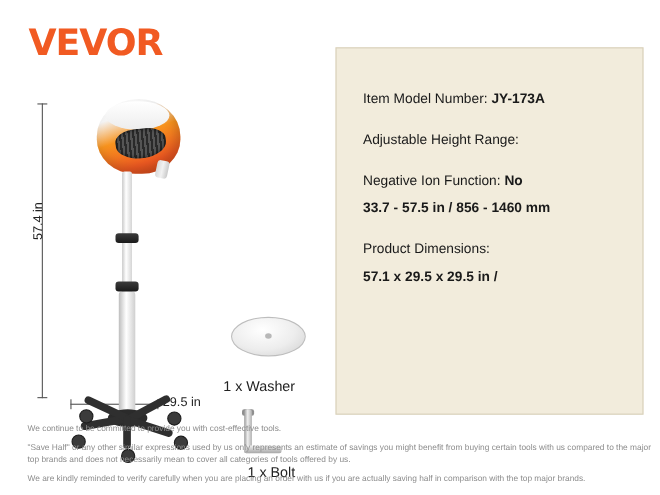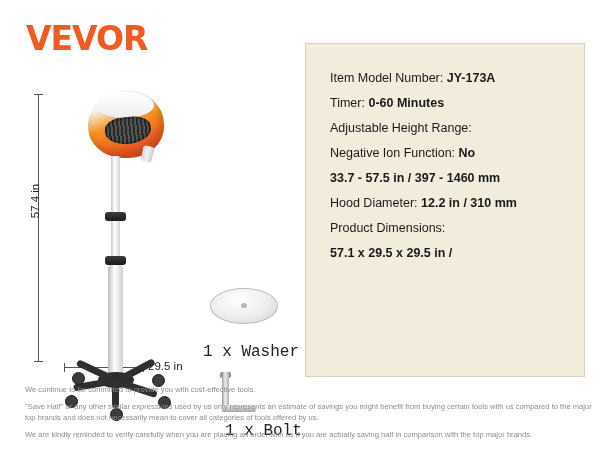--- a/index.html
+++ b/index.html
@@ -49,20 +49,21 @@
     position: absolute;
     left: 24px;
     top: 22px;
     right: 10px;
   }
   .spec-row {
     font-size: 12.5px;
     color: #1a1a1a;
     line-height: 25px;
     white-space: nowrap;
+    margin-top: 12px;
   }
   .spec-label {
     font-weight: normal;
   }
   .spec-value {
     font-weight: bold;
   }
   .spec-sub {
     font-weight: bold;
     font-size: 12.5px;
@@ -280,24 +281,23 @@
     position: absolute;
     left: 31px;
     top: 15px;
     width: 6px;
     height: 5px;
     border-radius: 50%;
     background: #b8b8b8;
   }
   .part-caption {
     position: absolute;
-    font-size: 16px;
+    font-size: 13px;
     color: #222;
     white-space: nowrap;
-    font-family: Liberation Mono, monospace;
   }
   .washer-caption { left: 203px; top: 283px; }
 
   
   .bolt {
     position: absolute;
     left: 218px;
     top: 312px;
     width: 44px;
     height: 46px;
@@ -399,39 +399,31 @@
   <div class="spec-panel">
     <div class="spec-list">
 
       <div class="spec-row">
         <span class="spec-label">Item Model Number:</span>
         <span class="spec-value">JY-173A</span>
       </div>
 
 
 
-      <div class="spec-row">
-        <span class="spec-label">Timer:</span>
-        <span class="spec-value">0-60 Minutes</span>
-      </div>
 
       <div class="spec-row">
         <span class="spec-label">Adjustable Height Range:</span>
       </div>
 
       <div class="spec-row">
         <span class="spec-label">Negative Ion Function:</span>
         <span class="spec-value">No</span>
       </div>
-      <div class="spec-sub">33.7 - 57.5 in / 397 - 1460 mm</div>
-
-      <div class="spec-row">
-        <span class="spec-label">Hood Diameter:</span>
-        <span class="spec-value">12.2 in / 310 mm</span>
-      </div>
+      <div class="spec-sub">33.7 - 57.5 in / 856 - 1460 mm</div>
+
 
 
       <div class="spec-row">
         <span class="spec-label">Product Dimensions:</span>
       </div>
       <div class="spec-sub">57.1 x 29.5 x 29.5 in /</div>
     </div>
   </div>
 
   <div class="footer">

